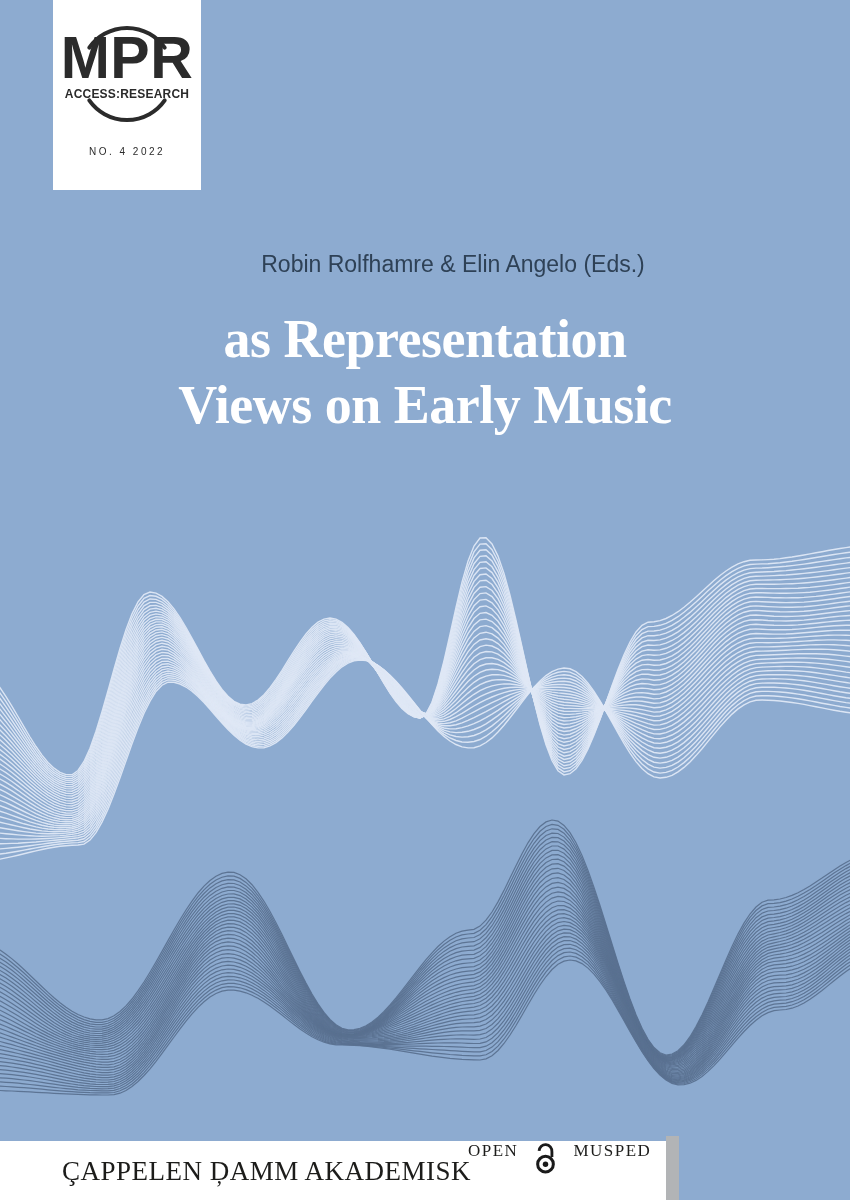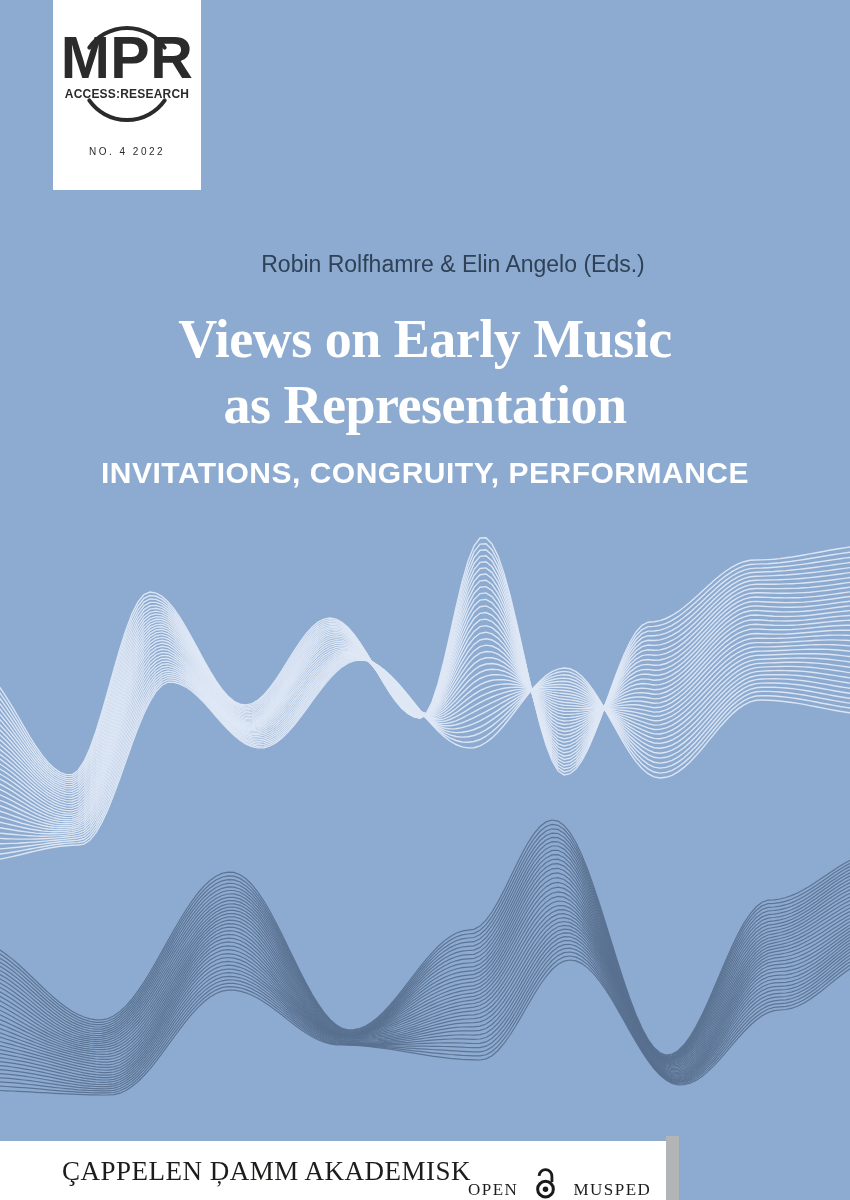--- a/index.html
+++ b/index.html
@@ -61,21 +61,21 @@
     position:absolute;left:666px;top:1136px;width:13px;height:64px;
   }
   .publisher{
     position:absolute;left:62px;top:14px;
     font-family:Liberation Serif, serif;
     font-size:27px;letter-spacing:0.5px;line-height:32px;
     white-space:nowrap;
   }
   .oa{
     position:absolute;left:468px;top:0;height:59px;
-    display:flex;align-items:flex-end;gap:15px;
+    display:flex;align-items:flex-start;gap:15px;
   }
   .oa-word{
     font-family:"Liberation Serif","DejaVu Serif",serif;
     font-size:17px;letter-spacing:1.5px;
   }
   .oa-lock{display:block;}
 </style>
 </head>
 <body>
 
@@ -162,25 +162,24 @@
       <path d="M 111.7 100.4 A 46 46 0 0 1 36.3 100.4" fill="none" stroke="#2b2b2b" stroke-width="4" stroke-linecap="round"></path>
     </svg>
     <div class="badge-acronym">MPR</div>
     <div class="badge-subname">ACCESS:RESEARCH</div>
     <div class="badge-issue">NO. 4 2022</div>
   </div>
 
   <div class="editors" id="editors" style="color: rgb(46, 65, 86);">Robin Rolfhamre &amp; Elin Angelo (Eds.)</div>
 
   <div class="title" id="title" style="color: rgb(255, 255, 255);">
+    <div>as Representation</div>
     <div>Views on Early Music</div>
-    <div>as Representation</div>
   </div>
 
-  <div class="subtitle" id="subtitle" style="color: rgb(255, 255, 255);">INVITATIONS, CONGRUITY, PERFORMANCE</div>
 
   <div class="footer-shadow" id="footer-shadow" style="background: rgb(178, 180, 182);"></div>
   <div class="footer-bar" id="footer-bar" style="background: rgb(255, 255, 255); color: rgb(28, 28, 26);">
     <div class="publisher" id="publisher">ÇAPPELEN ḐAMM AKADEMISK</div>
     <div class="oa" id="oa">
       <span class="oa-word">OPEN</span>
       <svg class="oa-lock" width="25" height="34" viewBox="0 0 26 36">
         <path d="M 6.2 10.5 A 6.8 7.2 0 1 1 19.8 11.5 L 19.8 17" fill="none" stroke="#1a1a1a" stroke-width="3"></path>
         <circle cx="13" cy="24.5" r="8.3" fill="none" stroke="#1a1a1a" stroke-width="3.2"></circle>
         <circle cx="13" cy="24.5" r="2.9" fill="#1a1a1a"></circle>

